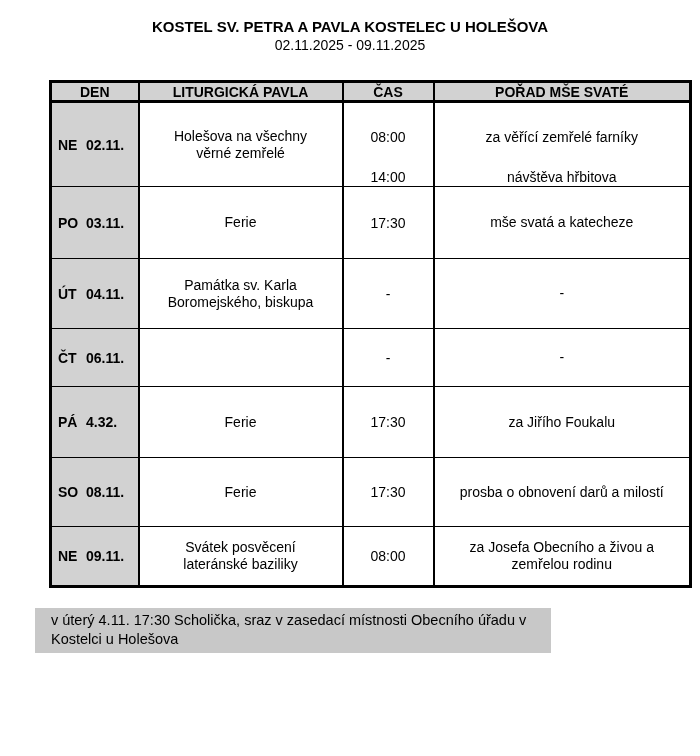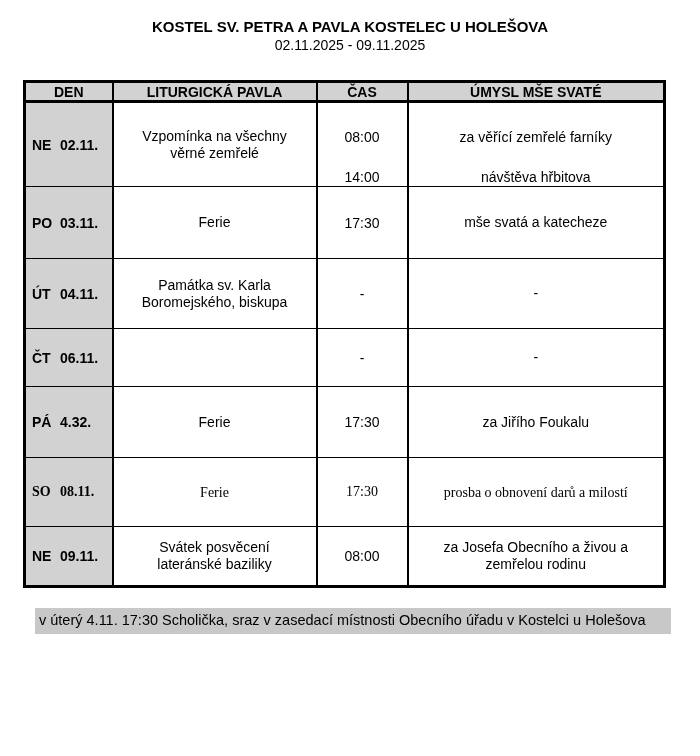--- a/index.html
+++ b/index.html
@@ -19,21 +19,21 @@
 
   
   .heading{text-align:center;line-height:18px;}
   .heading .title,.heading .subtitle{font-size:15px;font-weight:bold;}
   .heading .daterange{font-size:14px;}
 
   
   table.schedule{
     border-collapse:collapse;
     table-layout:fixed;
-    margin:26px 0 0 23px;
+    margin:26px 0 0 49px;
     width:640px;
     border:3px solid var(--border);
   }
   col.c-den{width:88px;}
   col.c-oslava{width:204px;}
   col.c-cas{width:91px;}
   col.c-umysl{width:257px;}
 
   th,td{
     border-left:2px solid var(--border);
@@ -64,42 +64,42 @@
   td.oslava{padding:0 18px;line-height:17px;}
   td.umysl{padding:0 8px;line-height:17px;}
 
   
   tr.r0 td{height:85px;}
   tr.r1 td{height:72px;}
   tr.r2 td{height:70px;}
   tr.r3 td{height:65px;}
   tr.r4 td{height:58px;}
   tr.r5 td{height:71px;}
-  tr.r6 td{height:69px;font-family:Liberation Serif, serif;}
+  tr.r6 td{height:69px;}
   tr.r7 td{height:60px;}
 
   
   tr.break-after td{border-bottom:3px solid var(--break-line);}
 
   
   .stack{
     display:flex;flex-direction:column;align-items:center;
     justify-content:flex-start;
     padding-top:26px;gap:24px;height:100%;
     line-height:16px;
   }
 
   
   .footer-note{
     margin:20px 0 0 35px;
-    width:636px;
+    width:516px;
     background:var(--footer-shade);
     font-size:14.5px;
     line-height:19px;
-    padding:3px 10px 4px 4px;
+    padding:3px 10px 4px 16px;
   }
 </style>
 </head>
 <body>
 
 <div class="page">
 
   <div class="heading">
     <div class="subtitle">KOSTEL SV. PETRA A PAVLA KOSTELEC U HOLEŠOVA</div>
     <div class="daterange">02.11.2025 - 09.11.2025</div>
@@ -110,29 +110,29 @@
       <col class="c-den">
         <col class="c-oslava">
         <col class="c-cas">
         <col class="c-umysl">
     </colgroup>
     <thead>
       <tr>
         <th>DEN</th>
         <th>LITURGICKÁ PAVLA</th>
         <th>ČAS</th>
-        <th>ÚMYSL MŠE SVATÉ</th>
+        <th>POŘAD MŠE SVATÉ</th>
       </tr>
     </thead>
     <tbody>
       <tr class="r0">
         <td class="day">
           <span class="abbr">NE</span><span>02.11.</span>
         </td>
-        <td class="oslava">Vzpomínka na všechny věrné zemřelé</td>
+        <td class="oslava">Holešova na všechny věrné zemřelé</td>
         <td class="cas">
           <div class="stack">
             <div>08:00</div>
             <div>14:00</div>
           </div>
         </td>
         <td class="umysl">
           <div class="stack">
             <div>za věřící zemřelé farníky</div>
             <div>návštěva hřbitova</div>

